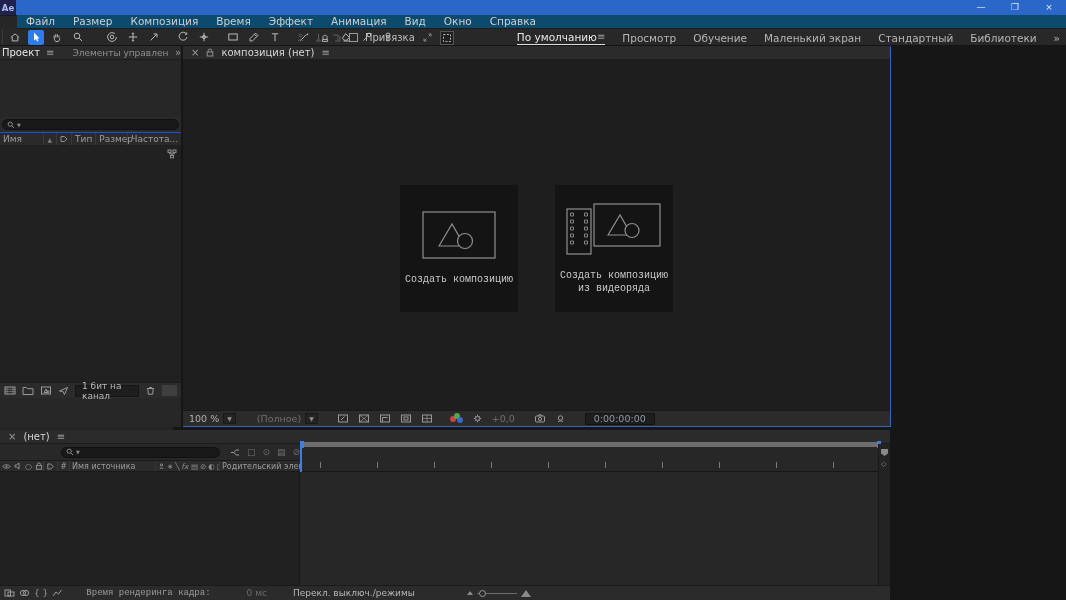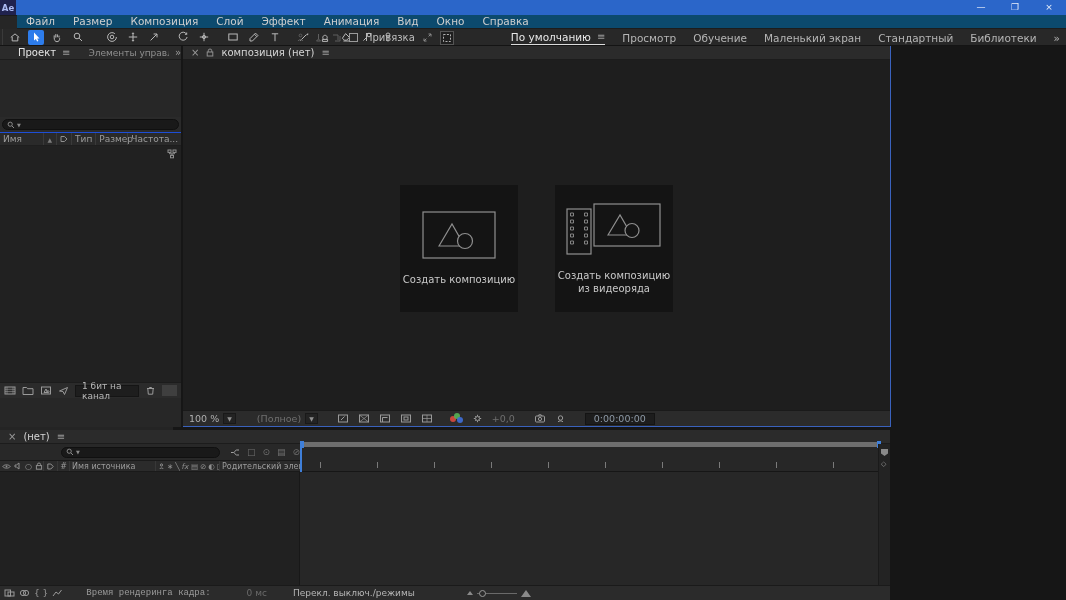--- a/index.html
+++ b/index.html
@@ -26,21 +26,21 @@
   
   #toolbar { left:0; top:29px; width:1066px; height:17px; background:#282828; border-bottom:1px solid #141414; }
   #toolbar .tools { display:flex; align-items:center; height:100%; padding-left:4px; gap:5px; border-left:1px solid #3a3a3a; margin-left:2px; }
   .toolbtn { width:16px; height:15px; display:flex; align-items:center; justify-content:center; border-radius:2px; }
   .toolbtn.active { background:#2d7ceb; }
   .gap8 { width:8px; } .gap4 { width:3px; }
   #snapgroup { position:absolute; left:295px; top:0; height:17px; display:flex; align-items:center; gap:7px; font-size:10px; color:#bdbdbd; }
   .checkbox { width:9px; height:9px; border:1px solid #9a9a9a; background:transparent; }
   #workspaces { position:absolute; right:6px; top:0; height:17px; display:flex; align-items:center; gap:17px;
                 font-size:10.5px; color:#b5b5b5; }
-  #workspaces .ws-active { color:#e8e8e8; border-bottom:1.5px solid #dcdcdc; padding-bottom:1px; display:flex; gap:6px; align-items:center;}
+  #workspaces .ws-active { color:#e8e8e8; border-bottom:1.5px solid #dcdcdc; padding-bottom:1px; display:flex; align-items:center;}
   #workspaces .menu-g { color:#9a9a9a; font-size:10px; }
 
   
   .panel { position:absolute; background:#272727; }
   .tabbar { height:14px; background:#2b2b2b; border-bottom:1px solid #1c1c1c; display:flex; align-items:center;
             font-size:10px; color:#b7b7b7; }
   .hamb { color:#9a9a9a; font-size:10px; }
   .xclose { color:#9a9a9a; font-size:10px; }
 
   
@@ -58,21 +58,21 @@
   .sunken { background:#1e1e1e; border:1px solid #151515; color:#b9b9b9; font-size:9px; padding:0 6px; height:12px; display:flex; align-items:center; }
   .swatch-disabled { width:22px; height:11px; background:#3f3f3f; }
 
   
   #comp { left:183px; top:46px; width:708px; height:381px; background:#1e1e1e;
           border-right:1px solid #3a62bd; border-bottom:1px solid #3a62bd; }
   #comp .tabbar { gap:7px; padding-left:8px; background:#2b2b2b; }
   #comp .viewer { position:relative; height:350px; background:#1e1e1e; }
   .card { position:absolute; width:118px; height:127px; background:#141414; display:flex; flex-direction:column;
           align-items:center; justify-content:center; gap:14px; cursor:default; }
-  .card .lbl { font-size:10px; color:#c9c9c9; text-align:center; line-height:13px; }
+  .card .lbl { font-size:10px; color:#c9c9c9; text-align:center; line-height:13px;font-family:Liberation Mono, monospace; }
   #comp .viewbar { height:16px; background:#2b2b2b; border-top:1px solid #1a1a1a; display:flex; align-items:center;
                    font-size:9.5px; color:#b0b0b0; padding:0 6px; gap:9px; }
   .ddchip { display:flex; align-items:center; gap:4px; }
   .ddchip .dd { font-size:6px; color:#8f8f8f; background:#232323; border:1px solid #191919; padding:0 3px; height:11px; display:flex; align-items:center;}
   .dim { color:#6f6f6f; }
   .timecode { background:#1d1d1d; border:1px solid #141414; color:#8d99a6; font-size:9.5px; padding:0 8px; height:12px; display:flex; align-items:center; }
   .rgbdots { position:relative; width:13px; height:11px; }
   .rgbdots i { position:absolute; width:6px; height:6px; border-radius:50%; opacity:.9; }
 
   
@@ -119,21 +119,21 @@
     <span>—</span>
     <span>❐</span>
     <span>×</span>
   </div>
 </div>
 
 <div id="menubar" class="abs flex">
   <span>Файл</span>
   <span>Размер</span>
   <span>Композиция</span>
-  <span>Слой</span>
+  <span>Время</span>
   <span>Эффект</span>
   <span>Анимация</span>
   <span>Вид</span>
   <span>Окно</span>
   <span>Справка</span>
 </div>
 
 <div id="toolbar" class="abs">
   <div class="tools">
     <span class="toolbtn">
@@ -274,21 +274,21 @@
     <span>Просмотр</span>
     <span>Обучение</span>
     <span>Маленький экран</span>
     <span>Стандартный</span>
     <span>Библиотеки</span>
     <span>»</span>
   </div>
 </div>
 
 <div id="project" class="panel">
-  <div class="tabbar" style="gap:6px;padding-left:18px;justify-content:space-between;">
+  <div class="tabbar" style="gap:6px;padding-left:2px;justify-content:space-between;">
     <span style="color:#e4e4e4;">Проект</span>
     <span class="hamb">≡</span>
     <span style="color:#8f8f8f;font-size:9px;margin-left:12px;width:98px;overflow:hidden;white-space:nowrap;">Элементы управления эффектами (не</span>
     <span style="color:#9a9a9a;">»</span>
   </div>
   <div class="spacer"></div>
   <div class="searchrow">
     <div class="searchbox">
       <span class="ic">
           <svg width="8" height="8" viewBox="0 0 8 8">

